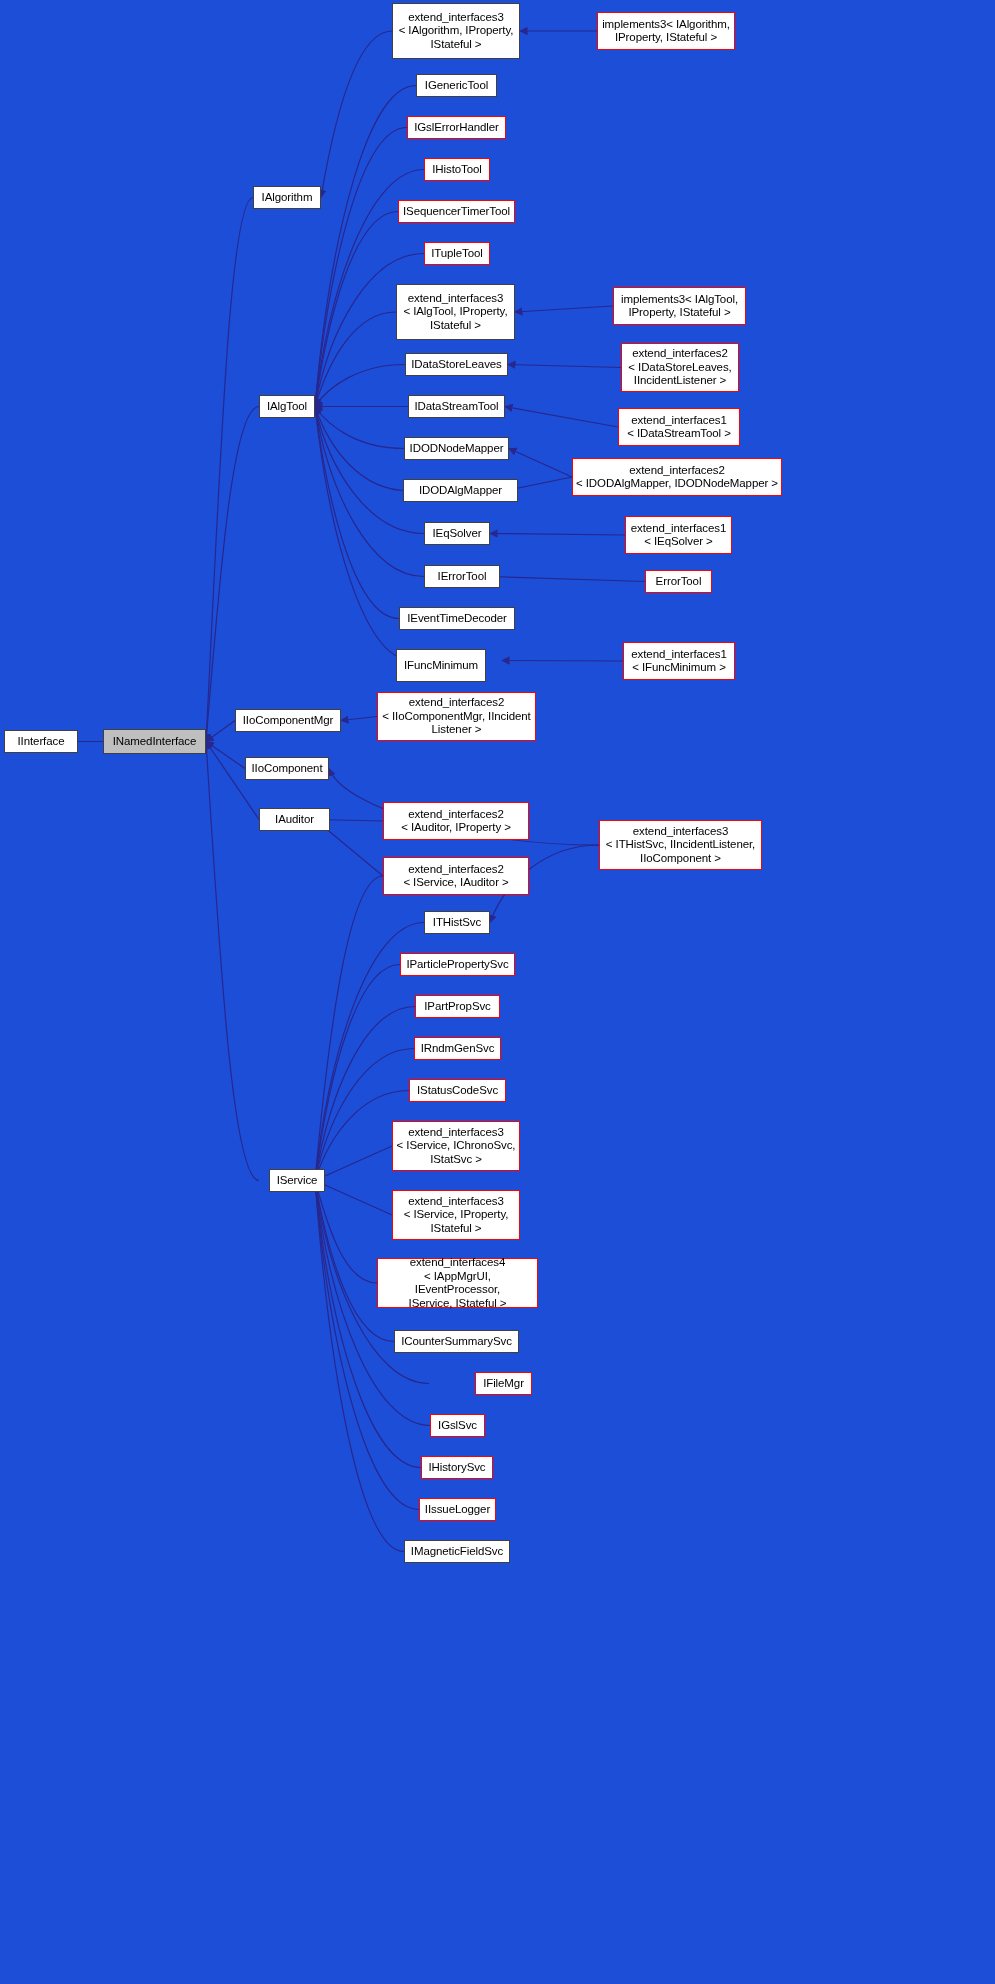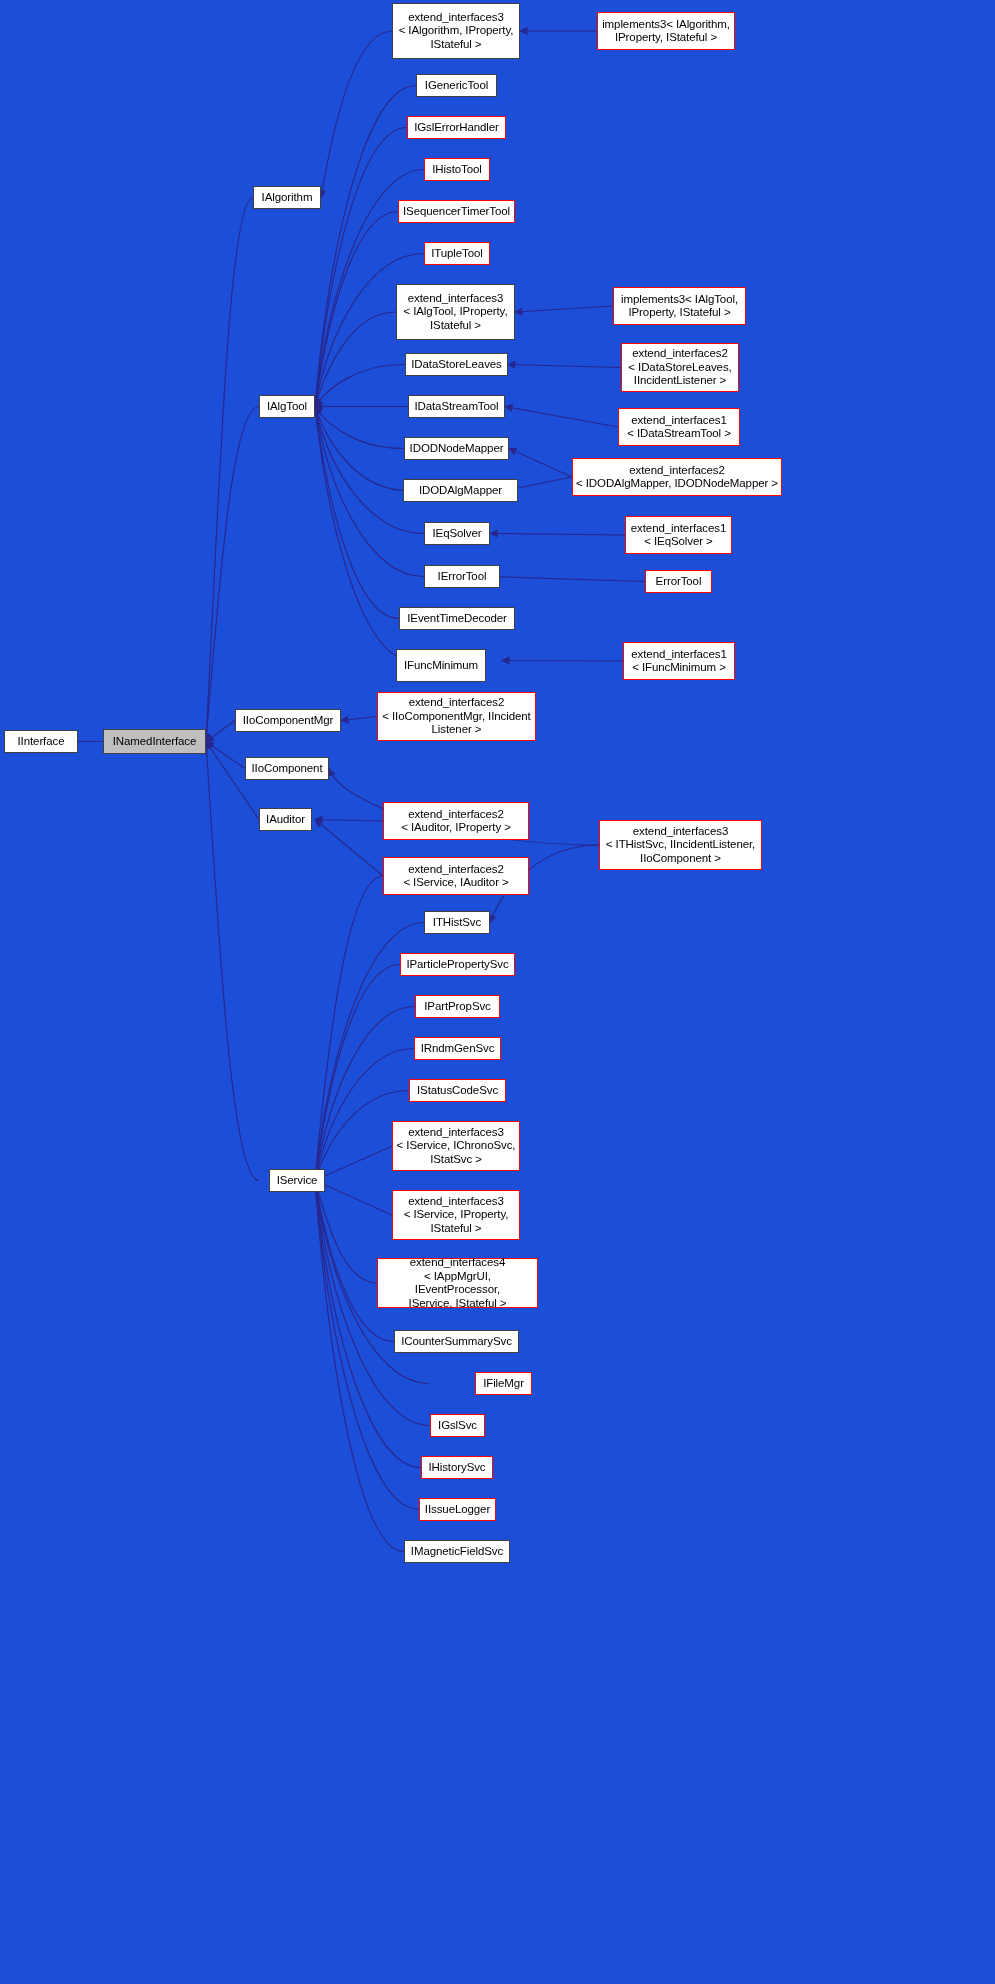--- a/index.html
+++ b/index.html
@@ -152,21 +152,21 @@
       <div class="node" style="left: 396px; top: 649px; width: 90px; height: 33px;">IFuncMinimum</div>
       <div class="node red" style="left: 623px; top: 642px; width: 112px; height: 38px;">extend_interfaces1
 &lt; IFuncMinimum &gt;</div>
       <div class="node" style="left: 235px; top: 709px; width: 106px; height: 23px;">IIoComponentMgr</div>
       <div class="node red" style="left: 377px; top: 692px; width: 159px; height: 49px;">extend_interfaces2
 &lt; IIoComponentMgr, IIncident
 Listener &gt;</div>
       <div class="node" style="left: 4px; top: 730px; width: 74px; height: 23px;">IInterface</div>
       <div class="node root" style="left: 103px; top: 729px; width: 103px; height: 25px;">INamedInterface</div>
       <div class="node" style="left: 245px; top: 757px; width: 84px; height: 23px;">IIoComponent</div>
-      <div class="node" style="left: 259px; top: 808px; width: 53px; height: 23px;">IAuditor</div>
+      <div class="node" style="left: 259px; top: 808px; width: 71px; height: 23px;">IAuditor</div>
       <div class="node red" style="left: 383px; top: 802px; width: 146px; height: 38px;">extend_interfaces2
 &lt; IAuditor, IProperty &gt;</div>
       <div class="node red" style="left: 383px; top: 857px; width: 146px; height: 38px;">extend_interfaces2
 &lt; IService, IAuditor &gt;</div>
       <div class="node red" style="left: 599px; top: 820px; width: 163px; height: 50px;">extend_interfaces3
 &lt; ITHistSvc, IIncidentListener,
 IIoComponent &gt;</div>
       <div class="node" style="left: 424px; top: 911px; width: 66px; height: 23px;">ITHistSvc</div>
       <div class="node red" style="left: 400px; top: 953px; width: 115px; height: 23px;">IParticlePropertySvc</div>
       <div class="node red" style="left: 415px; top: 995px; width: 85px; height: 23px;">IPartPropSvc</div>

